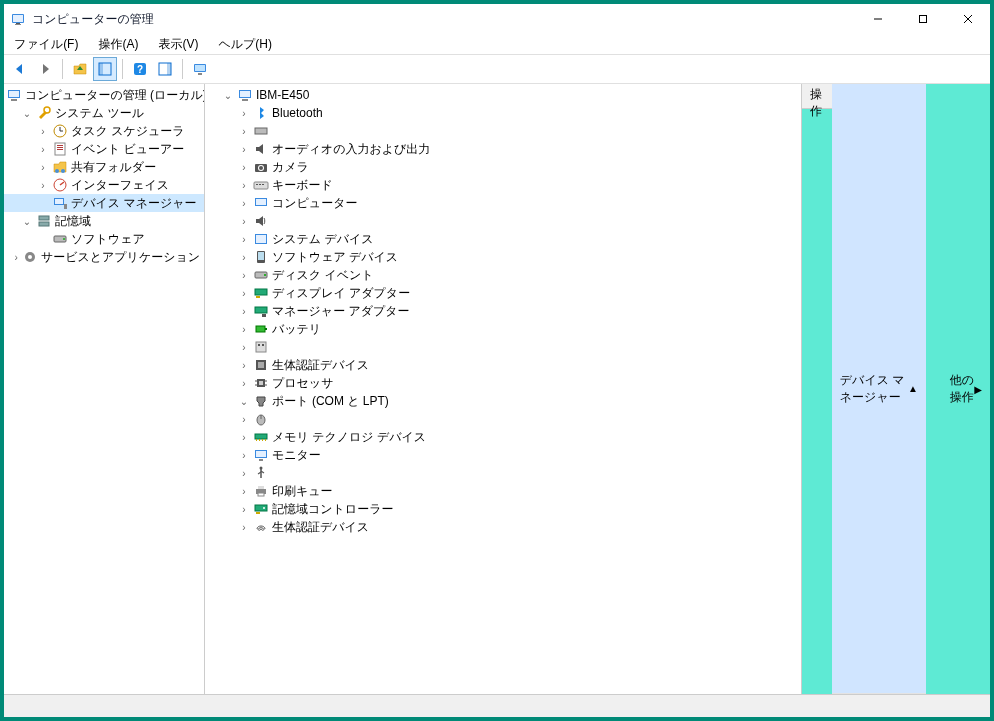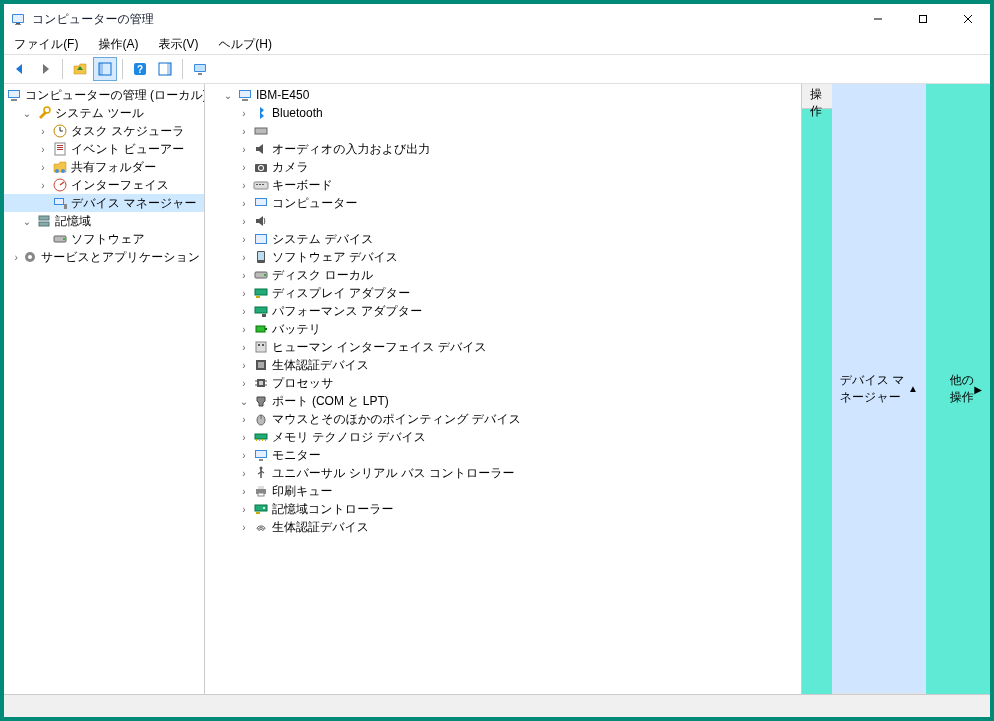--- a/index.html
+++ b/index.html
@@ -504,21 +504,21 @@
         <div class="tree-row">
             <span class="indent"></span>
             <span class="indent"></span>
             <span class="toggle">›</span>
             <span class="node-icon">
               <svg viewBox="0 0 16 16" width="16" height="16">
                 <rect x="2" y="5" width="12" height="6" rx="1" fill="#bbb" stroke="#666"></rect>
                 <circle cx="12" cy="8" r="1" fill="#0a0"></circle>
               </svg>
             </span>
-            <span>ディスク ローカル</span>
+            <span>ディスク イベント</span>
           </div>
         <div class="tree-row">
             <span class="indent"></span>
             <span class="indent"></span>
             <span class="toggle">›</span>
             <span class="node-icon">
               <svg viewBox="0 0 16 16" width="16" height="16">
                 <rect x="2" y="4" width="12" height="6" fill="#2a7" stroke="#074"></rect>
                 <rect x="3" y="11" width="4" height="2" fill="#ca0"></rect>
               </svg>
@@ -528,21 +528,21 @@
         <div class="tree-row">
             <span class="indent"></span>
             <span class="indent"></span>
             <span class="toggle">›</span>
             <span class="node-icon">
               <svg viewBox="0 0 16 16" width="16" height="16">
                 <rect x="2" y="4" width="12" height="6" fill="#2a7" stroke="#074"></rect>
                 <rect x="9" y="11" width="4" height="3" fill="#555"></rect>
               </svg>
             </span>
-            <span>パフォーマンス アダプター</span>
+            <span>マネージャー アダプター</span>
           </div>
         <div class="tree-row">
             <span class="indent"></span>
             <span class="indent"></span>
             <span class="toggle">›</span>
             <span class="node-icon">
               <svg viewBox="0 0 16 16" width="16" height="16">
                 <rect x="3" y="5" width="9" height="6" fill="#3b3" stroke="#070"></rect>
                 <rect x="12" y="7" width="2" height="2" fill="#070"></rect>
               </svg>
@@ -553,21 +553,20 @@
             <span class="indent"></span>
             <span class="indent"></span>
             <span class="toggle">›</span>
             <span class="node-icon">
               <svg viewBox="0 0 16 16" width="16" height="16">
                 <rect x="3" y="3" width="10" height="10" fill="#ddd" stroke="#888"></rect>
                 <rect x="5" y="5" width="2" height="2" fill="#555"></rect>
                 <rect x="9" y="5" width="2" height="2" fill="#555"></rect>
               </svg>
             </span>
-            <span>ヒューマン インターフェイス デバイス</span>
           </div>
         <div class="tree-row">
             <span class="indent"></span>
             <span class="indent"></span>
             <span class="toggle">›</span>
             <span class="node-icon">
               <svg viewBox="0 0 16 16" width="16" height="16">
                 <rect x="3" y="3" width="10" height="10" fill="#555"></rect>
                 <rect x="5" y="5" width="6" height="6" fill="#aaa"></rect>
               </svg>
@@ -604,21 +603,20 @@
         <div class="tree-row">
             <span class="indent"></span>
             <span class="indent"></span>
             <span class="toggle">›</span>
             <span class="node-icon">
               <svg viewBox="0 0 16 16" width="16" height="16">
                 <ellipse cx="8" cy="9" rx="4" ry="5" fill="#bbb" stroke="#666"></ellipse>
                 <line x1="8" y1="4" x2="8" y2="8" stroke="#666"></line>
               </svg>
             </span>
-            <span>マウスとそのほかのポインティング デバイス</span>
           </div>
         <div class="tree-row">
             <span class="indent"></span>
             <span class="indent"></span>
             <span class="toggle">›</span>
             <span class="node-icon">
               <svg viewBox="0 0 16 16" width="16" height="16">
                 <rect x="2" y="5" width="12" height="5" fill="#2a7" stroke="#074"></rect>
                 <rect x="3" y="10" width="1" height="2" fill="#ca0"></rect>
                 <rect x="6" y="10" width="1" height="2" fill="#ca0"></rect>
@@ -646,21 +644,20 @@
             <span class="indent"></span>
             <span class="toggle">›</span>
             <span class="node-icon">
               <svg viewBox="0 0 16 16" width="16" height="16">
                 <circle cx="8" cy="3" r="1.5" fill="#555"></circle>
                 <line x1="8" y1="4" x2="8" y2="13" stroke="#555" stroke-width="1.5"></line>
                 <line x1="8" y1="7" x2="5" y2="9" stroke="#555" stroke-width="1.2"></line>
                 <line x1="8" y1="6" x2="11" y2="8" stroke="#555" stroke-width="1.2"></line>
               </svg>
             </span>
-            <span>ユニバーサル シリアル バス コントローラー</span>
           </div>
         <div class="tree-row">
             <span class="indent"></span>
             <span class="indent"></span>
             <span class="toggle">›</span>
             <span class="node-icon">
               <svg viewBox="0 0 16 16" width="16" height="16">
                 <rect x="3" y="6" width="10" height="5" fill="#888"></rect>
                 <rect x="5" y="3" width="6" height="3" fill="#ddd"></rect>
                 <rect x="5" y="10" width="6" height="3" fill="#fff" stroke="#888"></rect>

